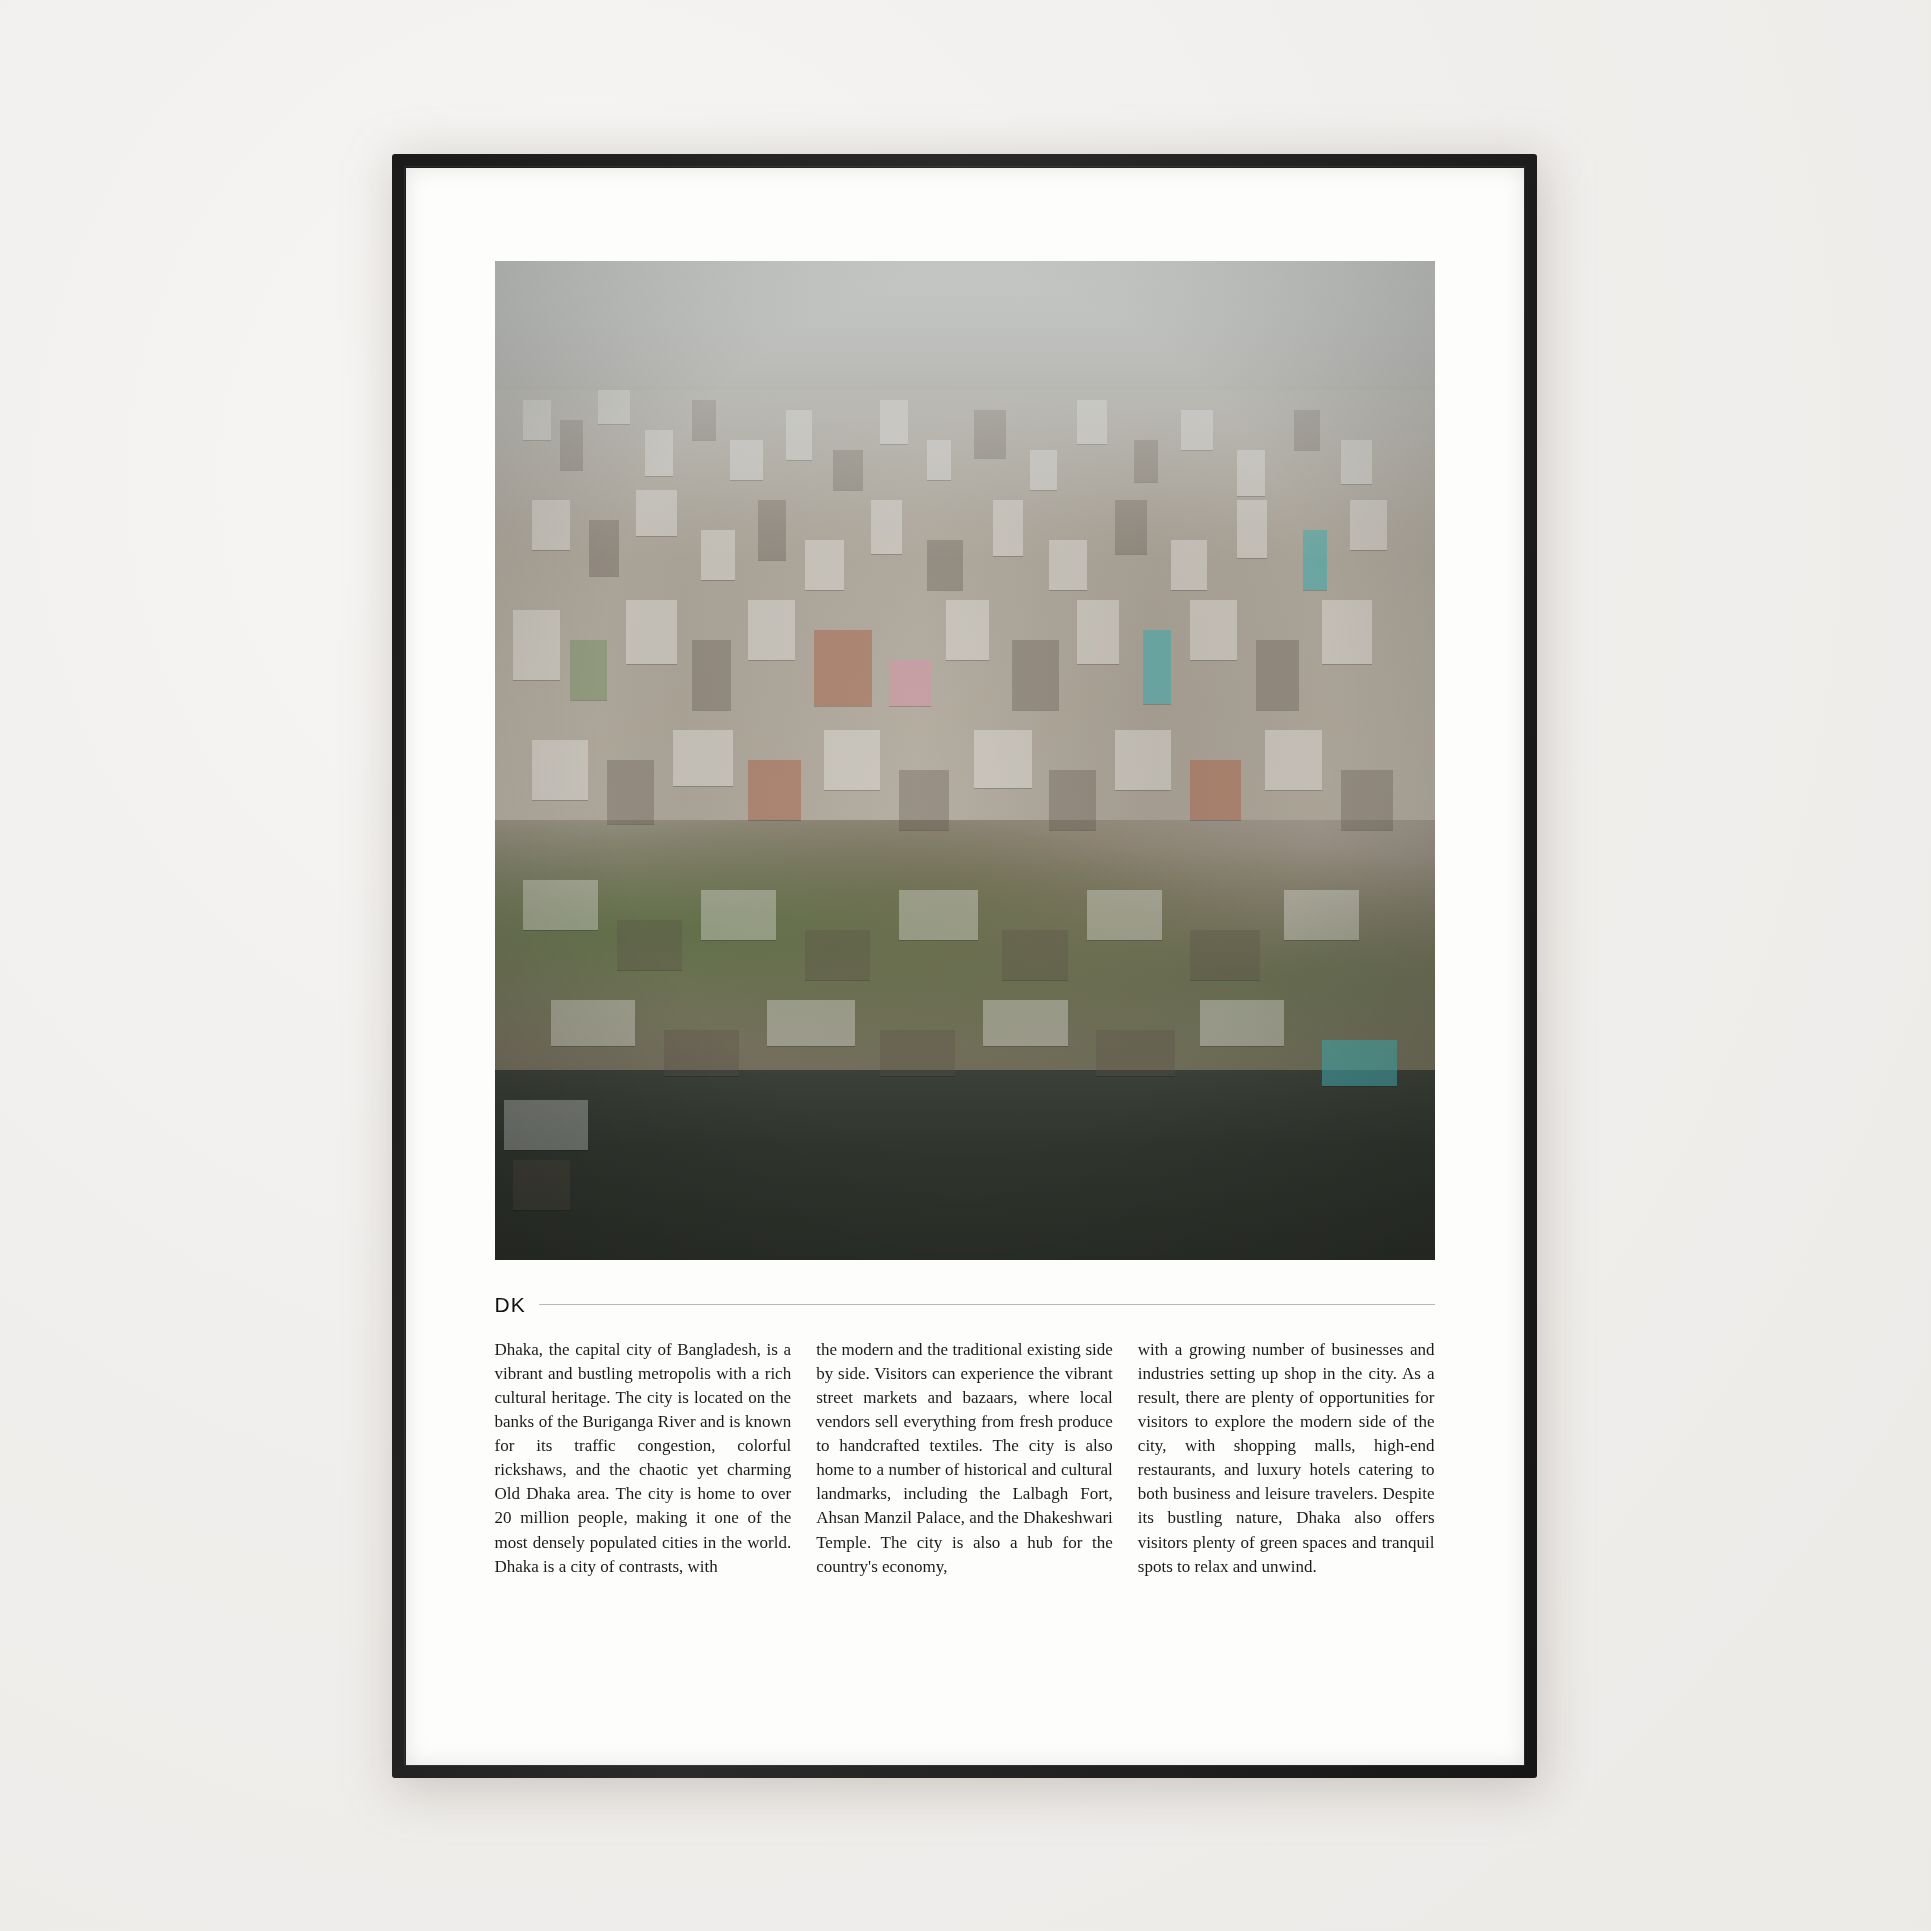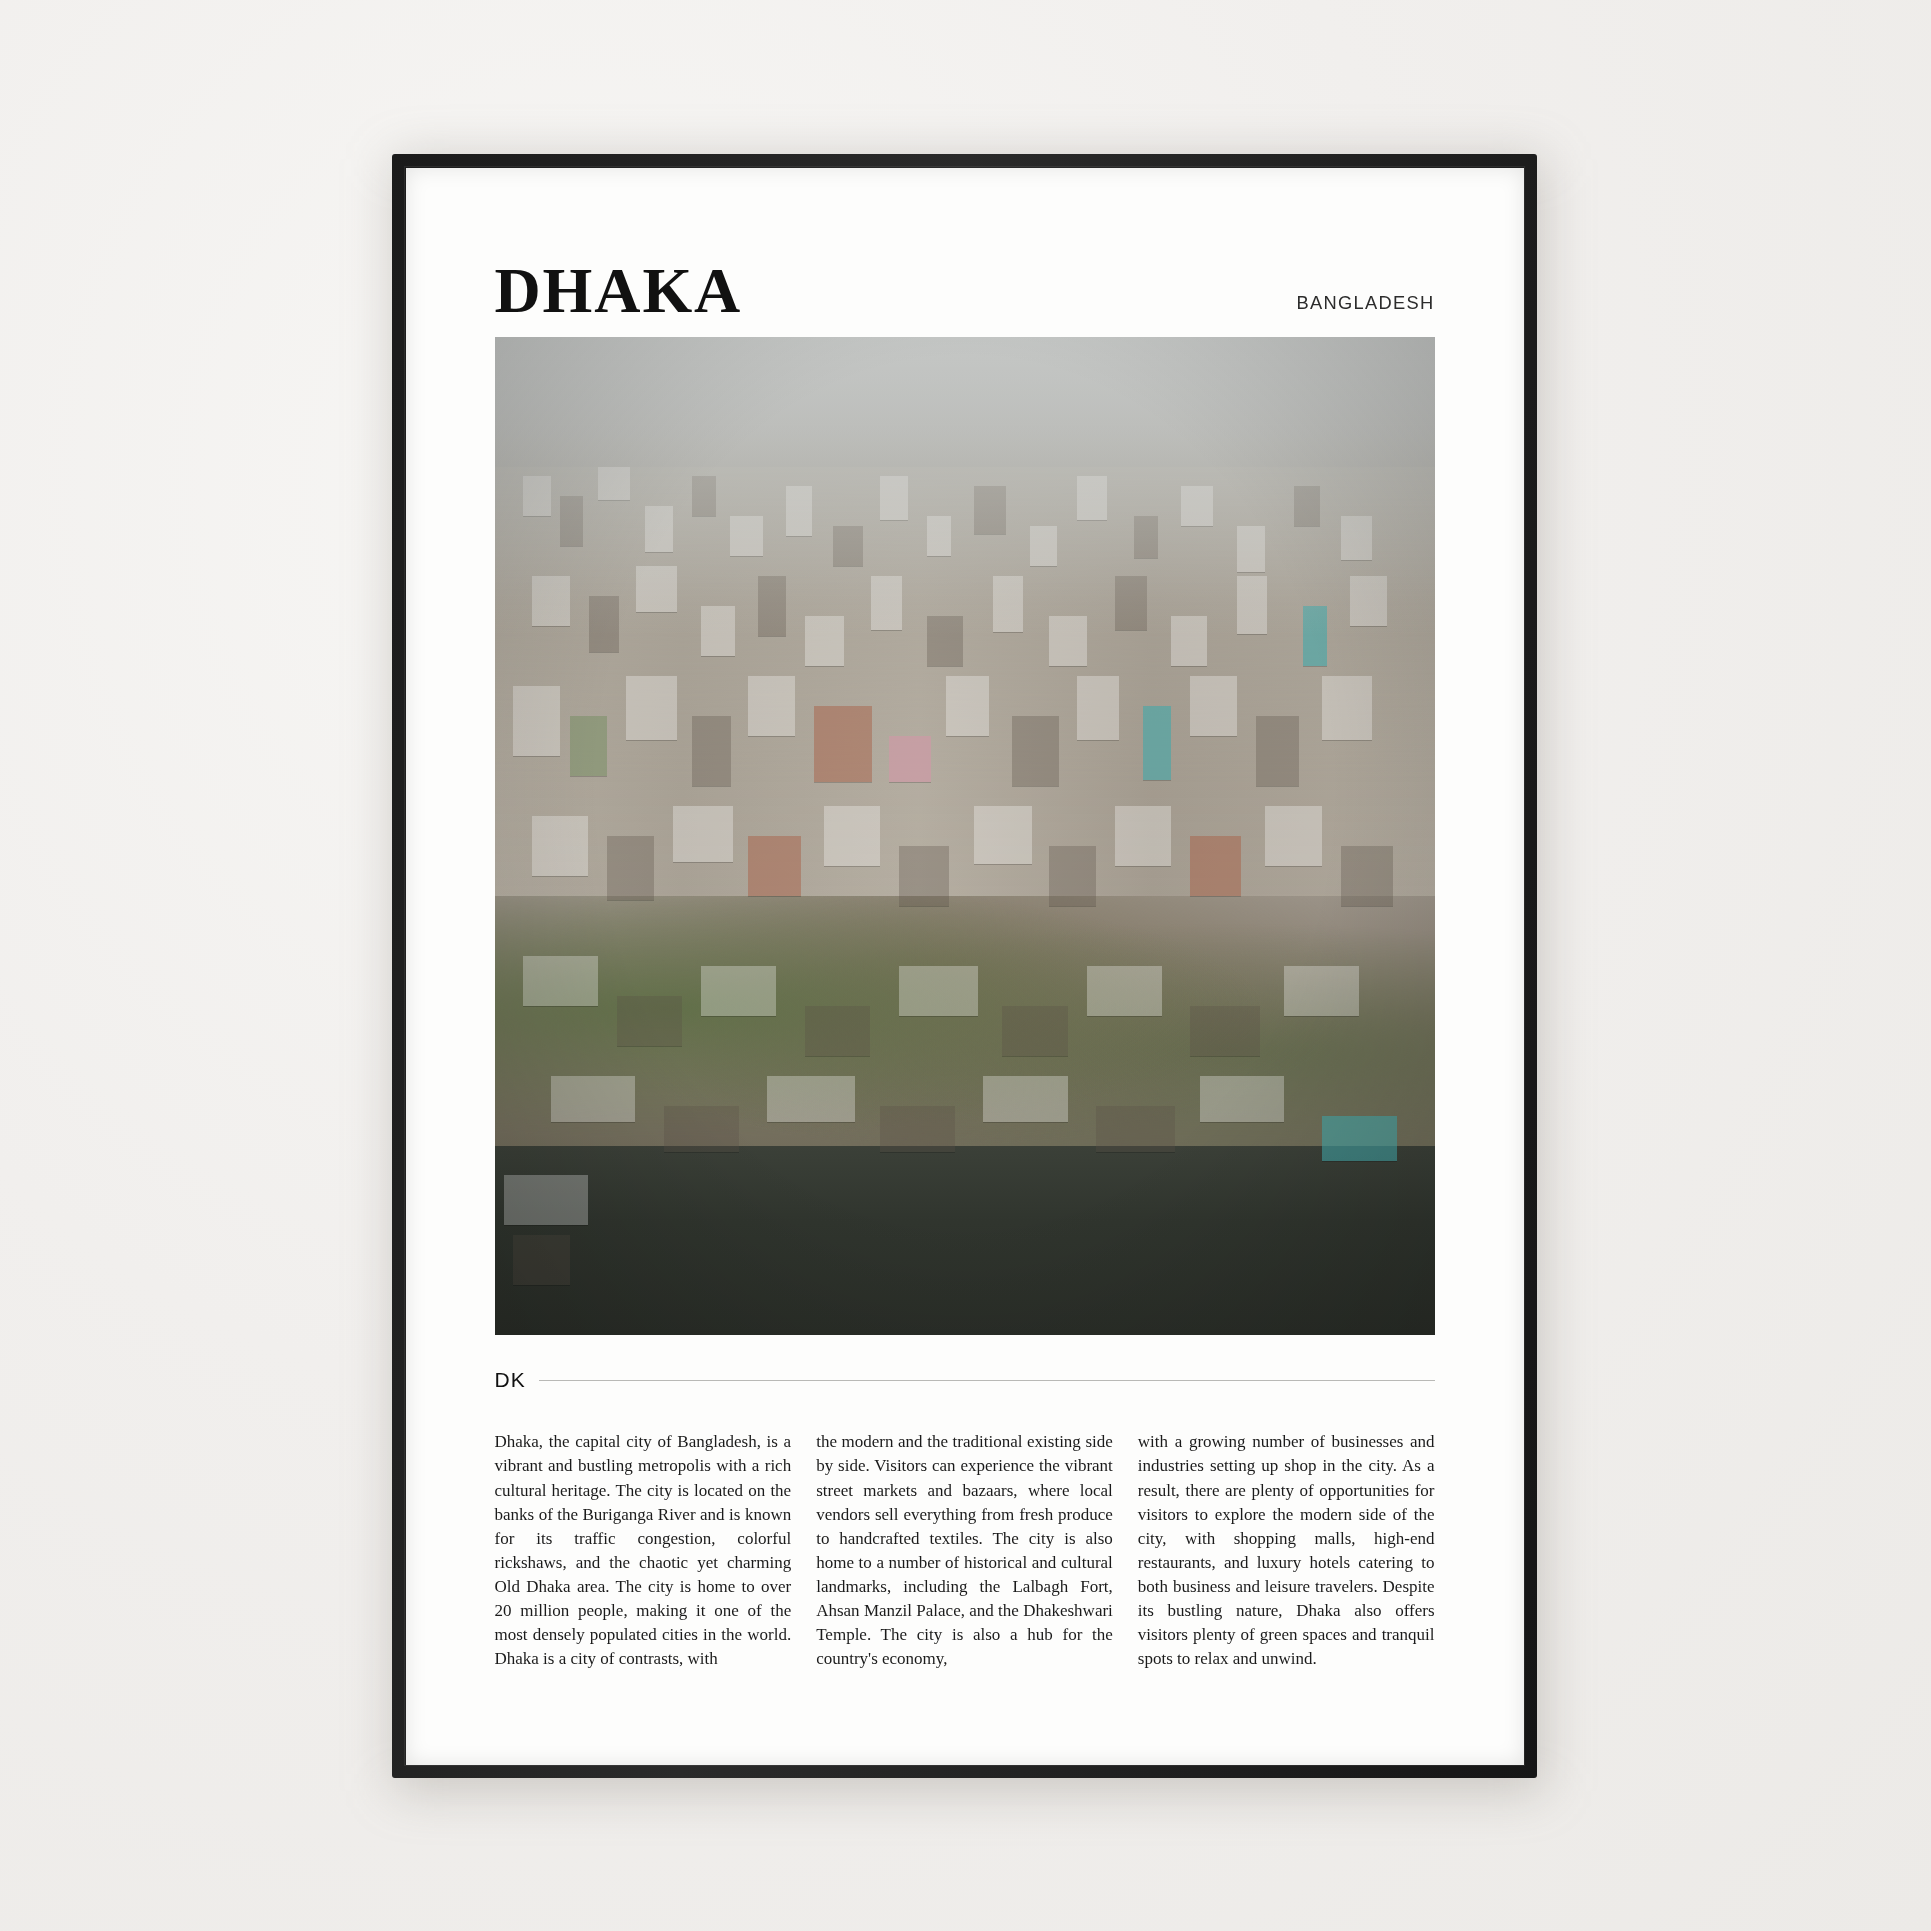--- a/index.html
+++ b/index.html
@@ -163,21 +163,21 @@
     color: #111;
   }
   .rule {
     flex: 1;
     height: 1px;
     background: #b9b9b6;
   }
 
   
   .columns {
-    margin-top: 38px;
+    margin-top: 21px;
     display: flex;
     gap: 25px;
   }
   .col {
     flex: 1;
     font-family: "Liberation Serif", serif;
     font-size: 17px;
     line-height: 1.42;
     color: #1b1b1b;
     text-align: justify;
@@ -189,24 +189,20 @@
 <body>
 
 <div class="wall"></div>
 
 <div class="frame-shadow"></div>
 
 <div class="frame">
   <div class="mat">
     <div class="poster">
 
-      <div class="header">
-        <h1 class="title">DHAKA</h1>
-        <div class="subtitle">BANGLADESH</div>
-      </div>
 
       <div class="photo" aria-label="Aerial view of dense Dhaka cityscape along the Buriganga River">
         <div class="photo-sky"></div>
         <div class="photo-city"></div>
         <div class="photo-green"></div>
         <div class="photo-water"></div>
 
         <div class="blocks">
 
           <div class="blk" style="left:3%;top:14%;width:3%;height:4%"></div>

